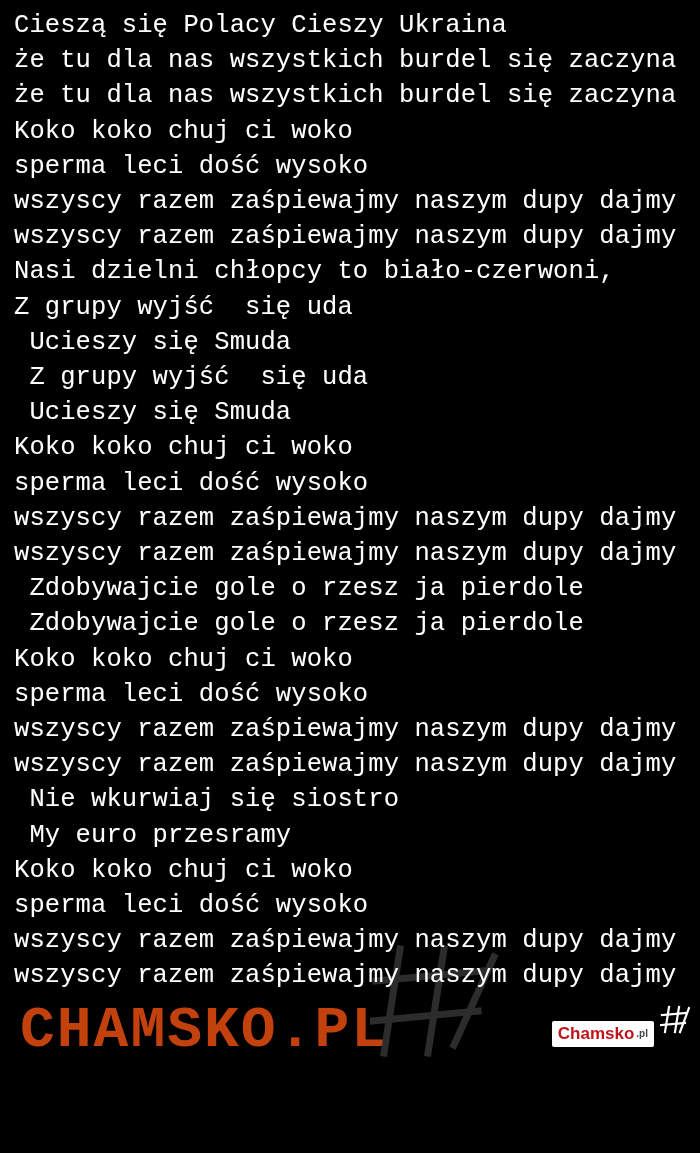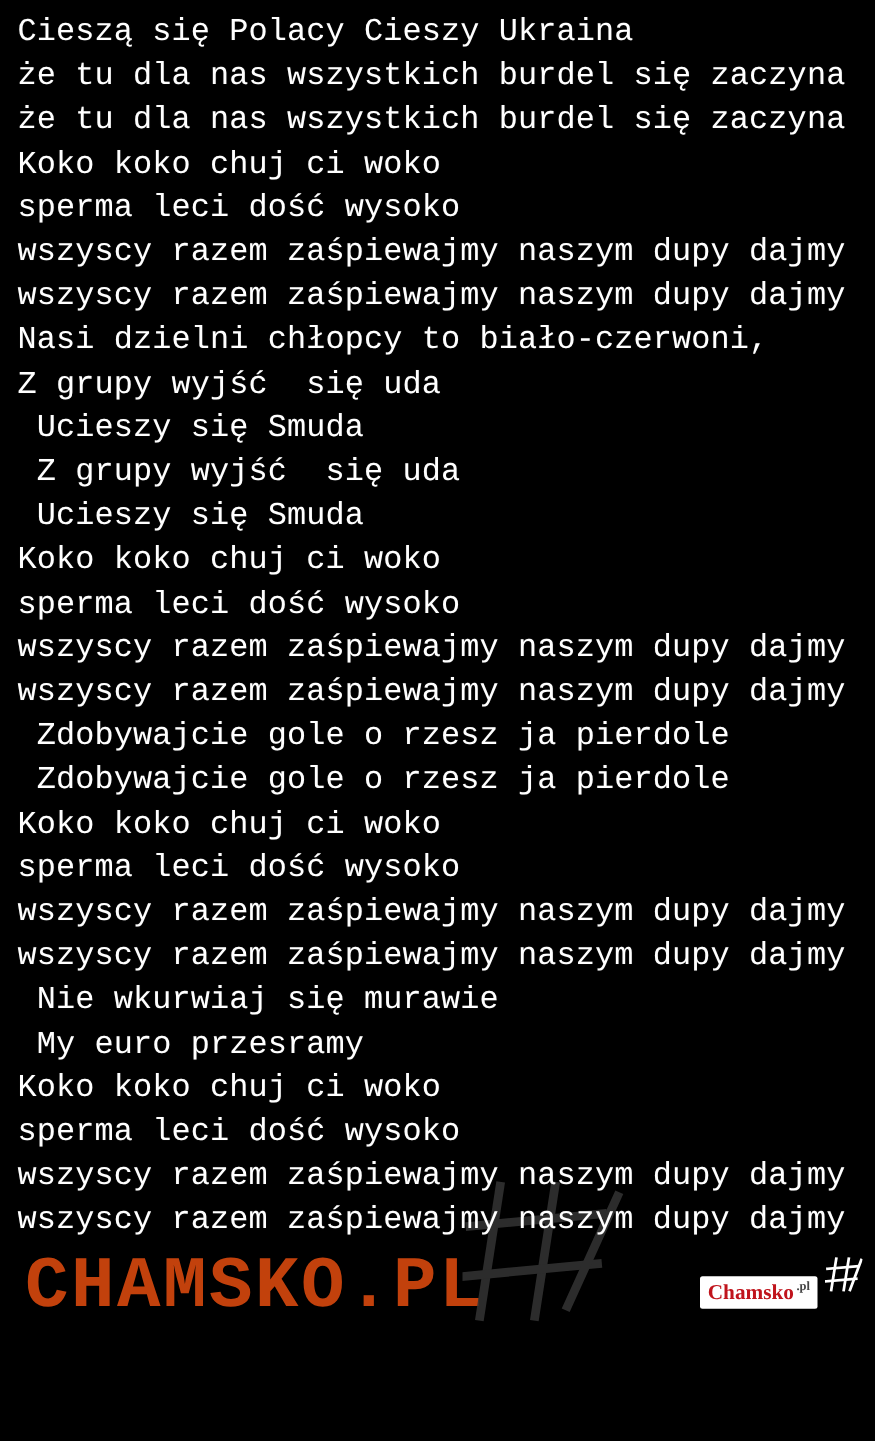--- a/index.html
+++ b/index.html
@@ -74,28 +74,28 @@
     position: absolute;
     right: 10px;
     bottom: 106px;
     display: flex;
     align-items: center;
     gap: 6px;
   }
   #logo-pill {
     background: #ffffff;
     color: #c0141c;
-    font-family: Liberation Serif, serif;
+    font-family: Liberation Sans, sans-serif;
     font-weight: bold;
     font-size: 17px;
     line-height: 1;
     padding: 4px 6px 5px 6px;
     border-radius: 2px;
     display: inline-flex;
-    align-items: flex-start;
+    align-items: center;
     gap: 2px;
     margin-top: 28px;
   }
   #logo-pill .tld {
     font-size: 10px;
     color: #444;
     font-weight: bold;
   }
   #logo-mark {
     width: 30px;
@@ -135,21 +135,21 @@
     <div class="lyric-line">Koko koko chuj ci woko</div>
     <div class="lyric-line">sperma leci dość wysoko</div>
     <div class="lyric-line">wszyscy razem zaśpiewajmy naszym dupy dajmy</div>
     <div class="lyric-line">wszyscy razem zaśpiewajmy naszym dupy dajmy</div>
     <div class="lyric-line"> Zdobywajcie gole o rzesz ja pierdole</div>
     <div class="lyric-line"> Zdobywajcie gole o rzesz ja pierdole</div>
     <div class="lyric-line">Koko koko chuj ci woko</div>
     <div class="lyric-line">sperma leci dość wysoko</div>
     <div class="lyric-line">wszyscy razem zaśpiewajmy naszym dupy dajmy</div>
     <div class="lyric-line">wszyscy razem zaśpiewajmy naszym dupy dajmy</div>
-    <div class="lyric-line"> Nie wkurwiaj się murawie</div>
+    <div class="lyric-line"> Nie wkurwiaj się siostro</div>
     <div class="lyric-line"> My euro przesramy</div>
     <div class="lyric-line">Koko koko chuj ci woko</div>
     <div class="lyric-line">sperma leci dość wysoko</div>
     <div class="lyric-line">wszyscy razem zaśpiewajmy naszym dupy dajmy</div>
     <div class="lyric-line">wszyscy razem zaśpiewajmy naszym dupy dajmy</div>
   </div>
 
   <div id="logo-badge">
     <div id="logo-pill">
       <span>Chamsko</span>

